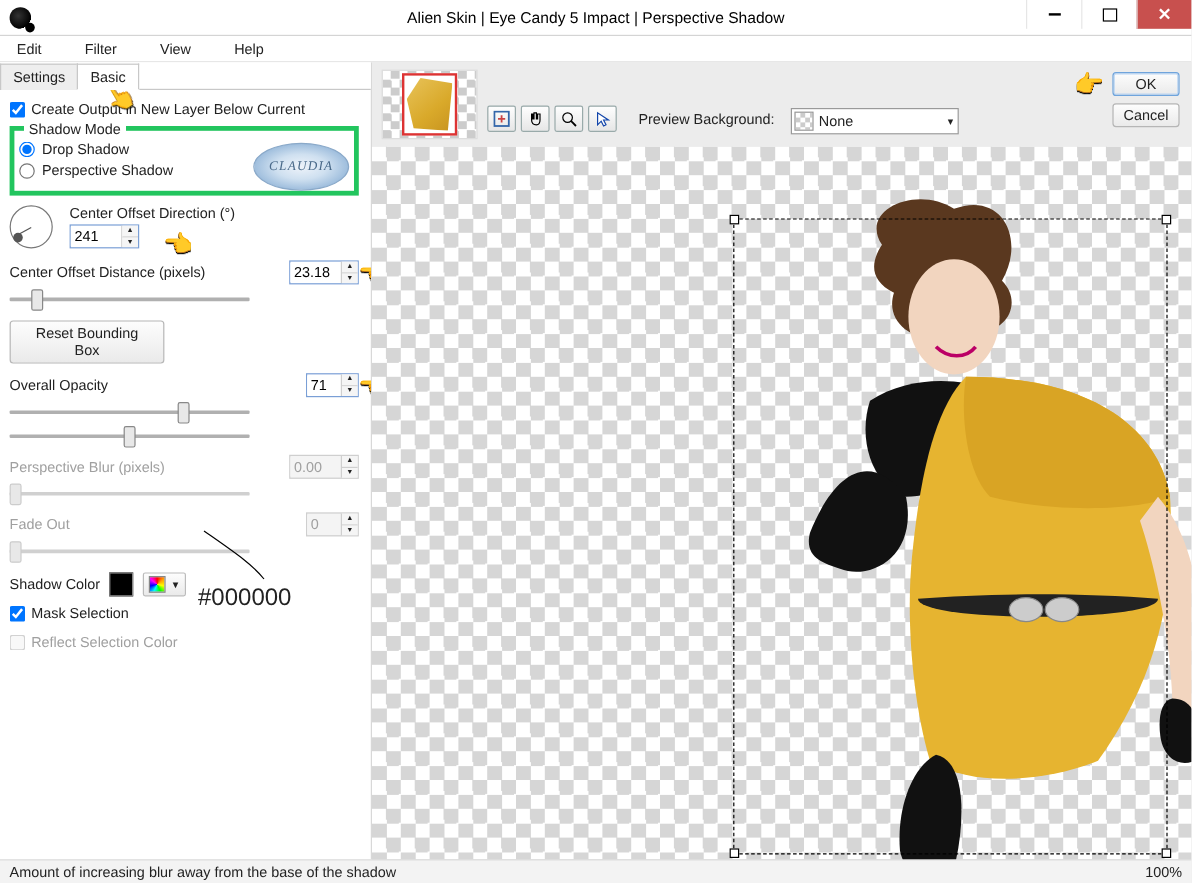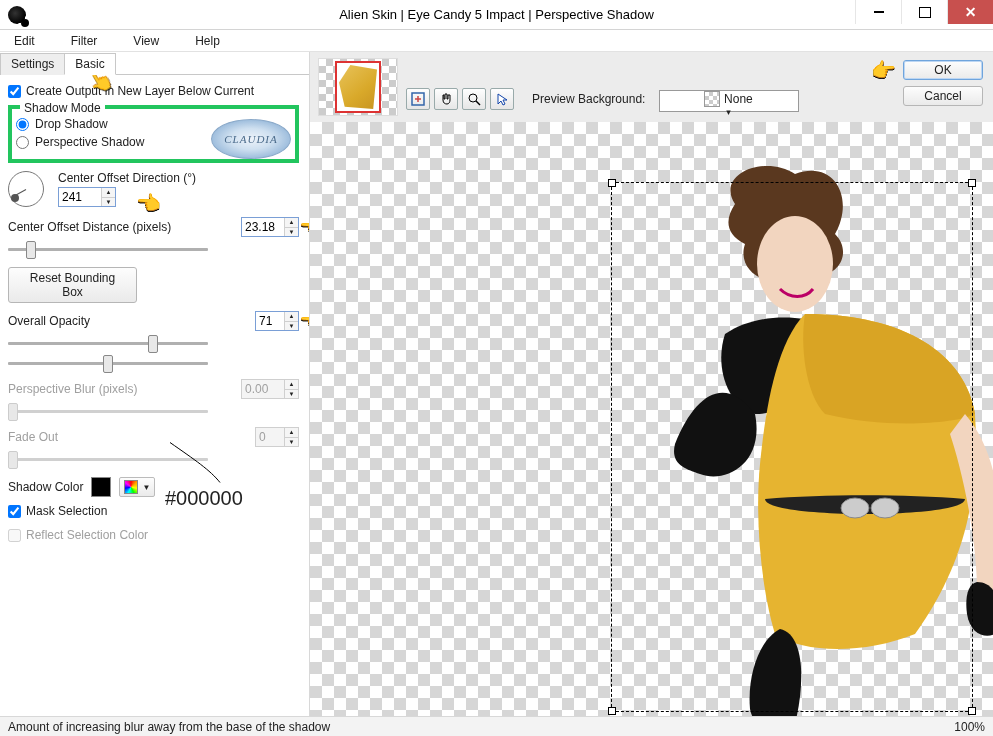--- a/index.html
+++ b/index.html
@@ -87,26 +87,26 @@
 
 .toolbar { height: 70px; background:#ececec; display:flex; align-items:flex-start; padding: 6px 8px; gap:8px; position:relative; }
 .thumb-strip { width:80px; height:58px; background: repeating-conic-gradient(#ccc 0 25%, #fff 0 50%) 0 0/14px 14px; display:flex; align-items:center; justify-content:center; border:1px solid #ddd; }
 .thumb-strip .sel { width:46px; height:52px; border:2px solid #d33; padding:2px; background:#fff; display:flex; align-items:center; justify-content:center; }
 .thumb-strip .sel .mini { width:100%; height:100%; background: linear-gradient(140deg, #e8c35a 0%, #d9a92a 60%, #c89420 100%); clip-path: polygon(30% 0%, 100% 10%, 90% 100%, 15% 95%, 0% 40%); }
 
 .tool-btns { display:flex; gap:4px; align-items:center; margin-top:30px; }
 .tool-btn { width:24px; height:22px; border:1px solid #9aa; background:linear-gradient(#fefefe,#e6e6e6); display:flex; align-items:center; justify-content:center; font-size:13px; cursor:pointer; border-radius:2px; }
 
 .preview-bg-label { font-size:12px; margin-top:34px; margin-left:10px; }
-.preview-bg-sel { margin-top:32px; margin-left:6px; display:flex; align-items:center; border:1px solid #999; background:#fff; height:22px; padding: 0 4px 0 2px; width:140px; justify-content:space-between; cursor:pointer;flex-direction:column; }
+.preview-bg-sel { margin-top:32px; margin-left:6px; display:flex; align-items:center; border:1px solid #999; background:#fff; height:22px; padding: 0 4px 0 2px; width:140px; justify-content:space-between; cursor:pointer; }
 .preview-bg-sel .sel-sample { width:16px; height:16px; border:1px solid #999; background: repeating-conic-gradient(#ccc 0 25%, #fff 0 50%) 0 0/8px 8px; margin-right:4px; }
 .preview-bg-sel .caret { font-size:9px; }
 
 .ok-cancel { position:absolute; right:10px; top:8px; display:flex; flex-direction:column; gap:6px; }
-.ok-cancel .btn { width:80px; padding:2px 0; }
+.ok-cancel .btn { width:56px; padding:2px 0; }
 .ok-cancel .btn.ok { border-color:#6fa4dc; box-shadow: 0 0 0 1px #bcd6f3 inset; }
 
 
 .canvas-wrap { flex:1; position:relative; overflow:hidden; }
 .checker { position:absolute; inset:0; background: repeating-conic-gradient(#d6d6d6 0 25%, #fff 0 50%) 0 0/24px 24px; }
 .sel-box { position:absolute; left:301px; top:60px; width:362px; height:530px; border:1px dashed #000; }
 .sel-handle { position:absolute; width:8px; height:8px; border:1px solid #000; background:#fff; }
 .sel-handle.tl { left:-4px; top:-4px; }
 .sel-handle.tr { right:-4px; top:-4px; }
 .sel-handle.bl { left:-4px; bottom:-4px; }

